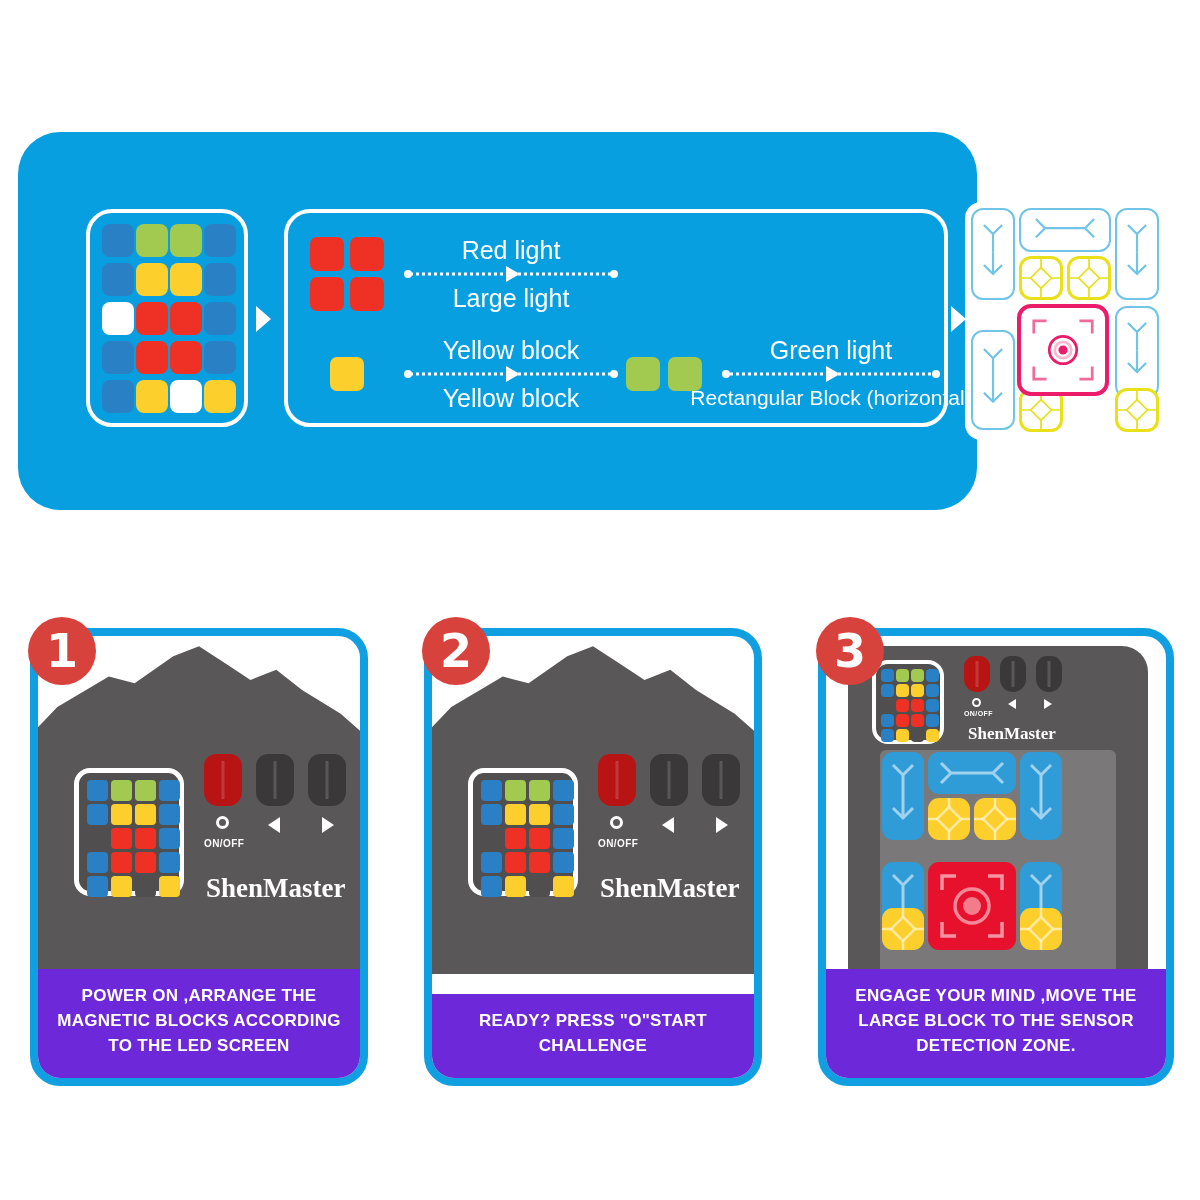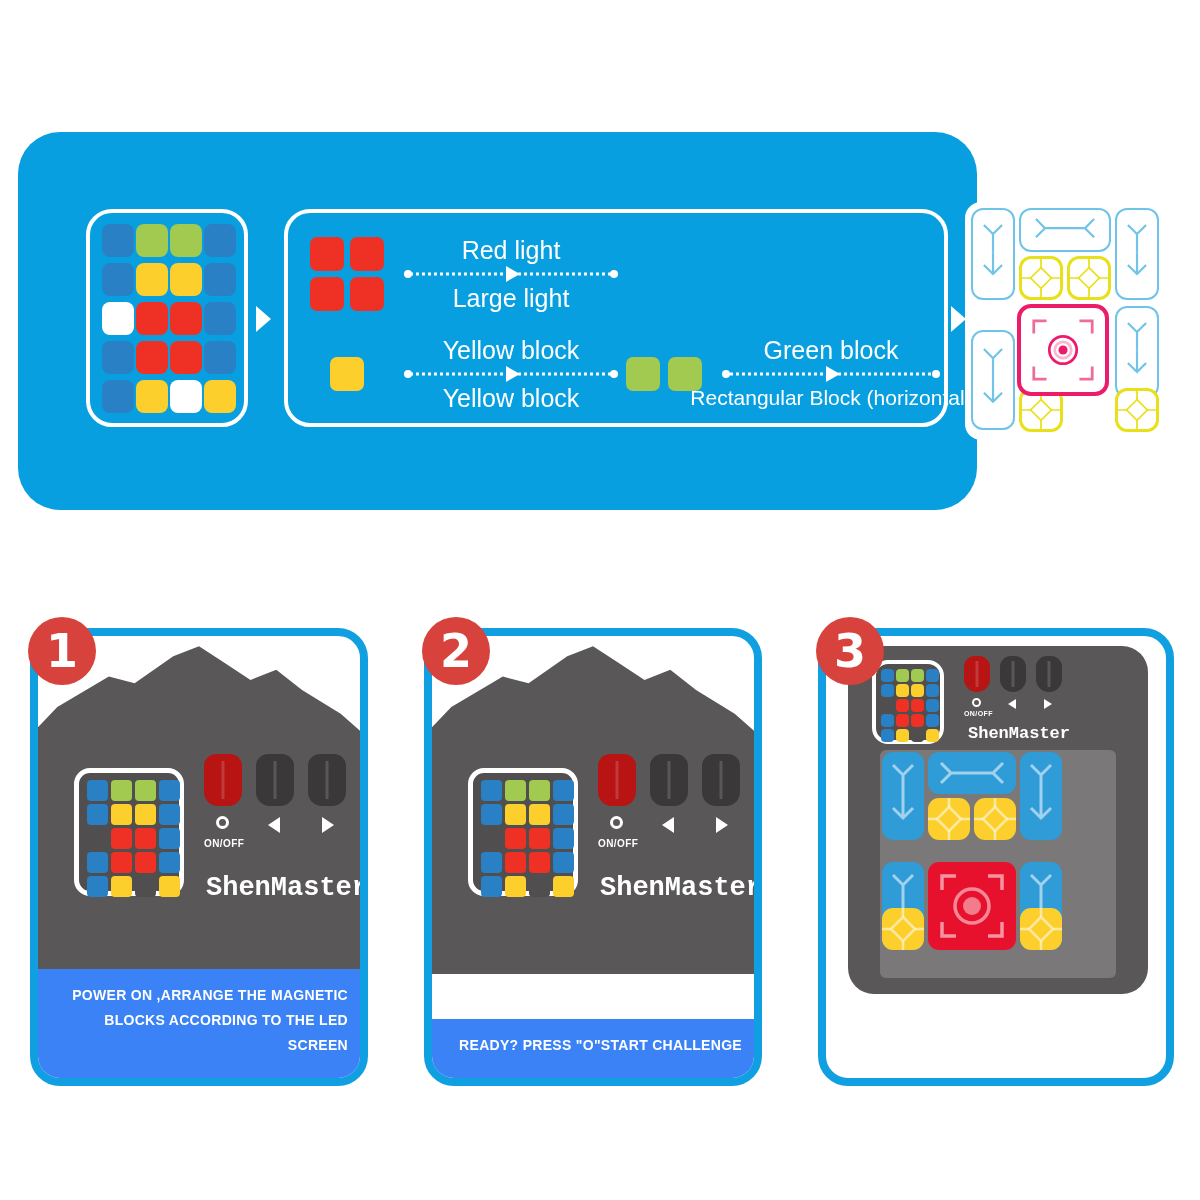--- a/index.html
+++ b/index.html
@@ -98,42 +98,42 @@
   .step-badge{
     position:absolute;top:617px;width:68px;height:68px;border-radius:50%;
     background:#d8423c;color:#ffffff;font-size:46px;font-weight:bold;
     display:flex;align-items:center;justify-content:center;z-index:5;
     font-family:"DejaVu Sans", sans-serif;
   }
   #badge-1{left:28px;} #badge-2{left:422px;} #badge-3{left:816px;}
 
   .caption{
     position:absolute;left:0;right:0;bottom:0;
-    background:#3b82f6;color:#ffffff;
-    text-align:right;font-weight:bold;font-size:14px;line-height:25px;
+    background:#6d28d9;color:#ffffff;
+    text-align:center;font-weight:bold;font-size:17px;line-height:25px;
     padding:14px 12px 20px 12px;box-sizing:border-box;letter-spacing:.3px;
   }
 
   
   .device-top{
     position:absolute;left:0;right:0;top:0;height:338px;
     background:#595757;
     clip-path:polygon(0% 100%, 0% 27%, 6% 21%, 22% 12%, 30% 14%, 42% 6%, 50% 3%,
       58% 8%, 66% 13%, 74% 10%, 82% 16%, 94% 23%, 100% 28%, 100% 100%);
   }
   .mini-screen{
     position:absolute;border:5px solid #ffffff;border-radius:16px;
     box-sizing:border-box;background:#504e4e;
   }
   .mini-grid{position:absolute;display:grid;gap:3px;}
   .mini-grid .mc{border-radius:4px;}
 
   .brand{
     position:absolute;color:#ffffff;font-weight:bold;
-    font-family:Liberation Mono, monospace;
+    font-family:Liberation Serif, serif;
   }
   .btn-knob{position:absolute;background:#3a3838;border-radius:12px 12px 14px 14px;}
   .btn-knob.red{background:#b81414;}
   .btn-knob .ridge{
     position:absolute;left:50%;top:14%;width:3px;height:72%;
     background:rgba(255,255,255,.16);transform:translateX(-50%);
   }
   .ring-o{
     position:absolute;width:13px;height:13px;border:3px solid #ffffff;border-radius:50%;
     box-sizing:border-box;
@@ -232,21 +232,21 @@
 
     <div id="legend-col-right" class="legend-col">
 
 
       <div class="legend-row r2">
         <div class="legend-swatches">
           <span class="sw green" style="left:12px;top:28px;width:34px;height:34px;"></span>
           <span class="sw green" style="left:54px;top:28px;width:34px;height:34px;"></span>
         </div>
         <div class="legend-textwrap">
-          <div class="legend-top-text">Green block</div>
+          <div class="legend-top-text">Green light</div>
           <div class="legend-sep">
             <span class="dline"></span>
               <span class="dot l"></span>
               <span class="tri"></span>
               <span class="dot r"></span>
           </div>
           <div class="legend-bot-text small-note">Rectangular Block (horizontal)</div>
         </div>
       </div>
 
@@ -562,13 +562,14 @@
               <path d="M60 14 L74 14 L74 28"></path>
             <path d="M74 60 L74 74 L60 74"></path>
               <path d="M28 74 L14 74 L14 60"></path>
           </g>
           <circle cx="44" cy="44" r="17" fill="none" stroke="#ffffff" stroke-opacity=".5" stroke-width="3.5"></circle>
           <circle cx="44" cy="44" r="9" fill="#ffffff" fill-opacity=".45"></circle>
         </svg>
       </div>
     </div>
   </div>
+  <div class="caption">ENGAGE YOUR MIND ,MOVE THE LARGE BLOCK TO THE SENSOR DETECTION ZONE.</div>
 </div>
 
 </body></html>

